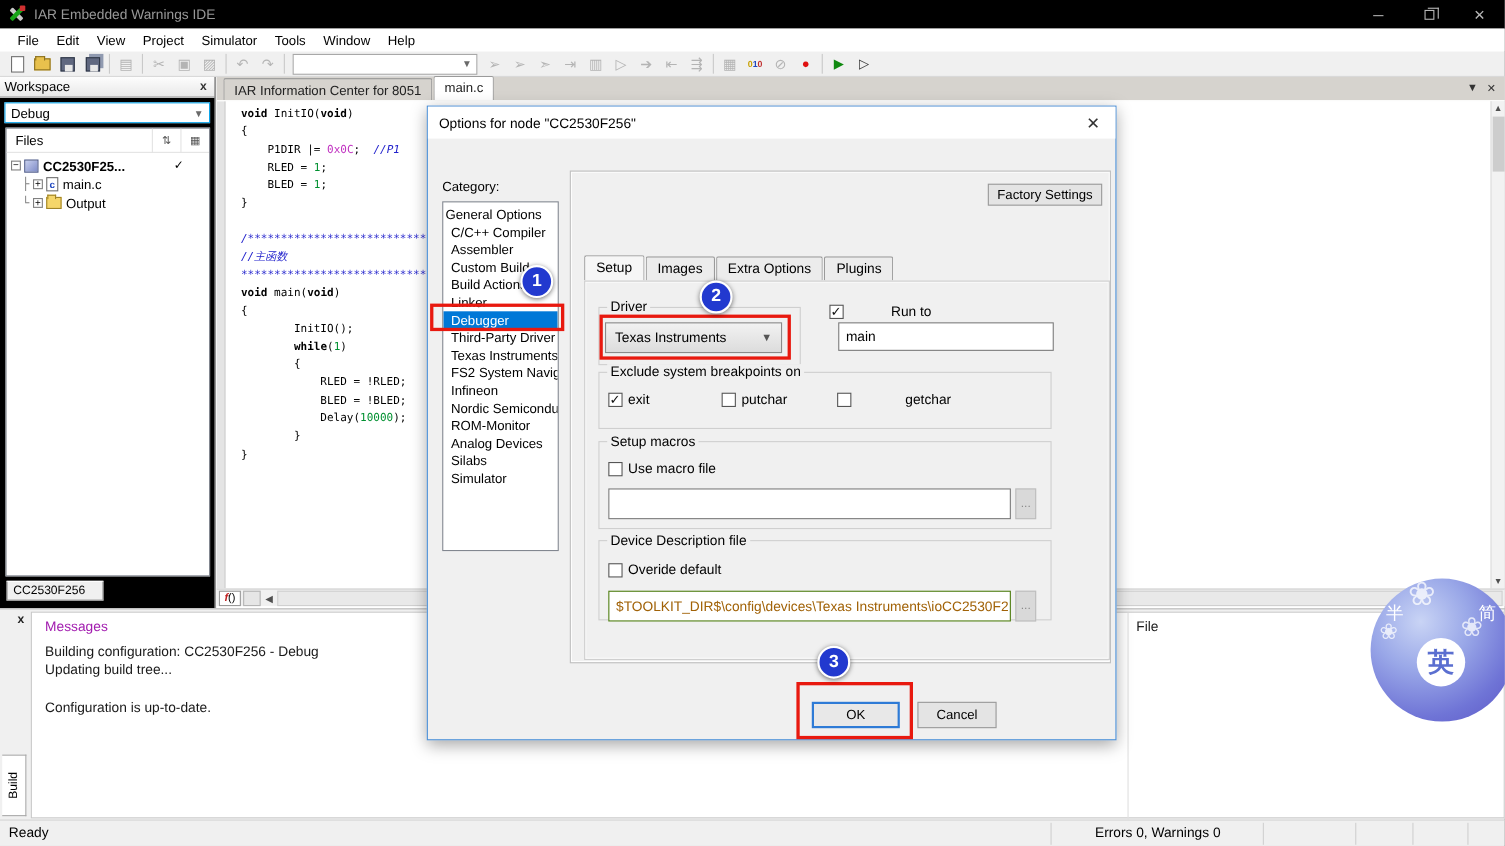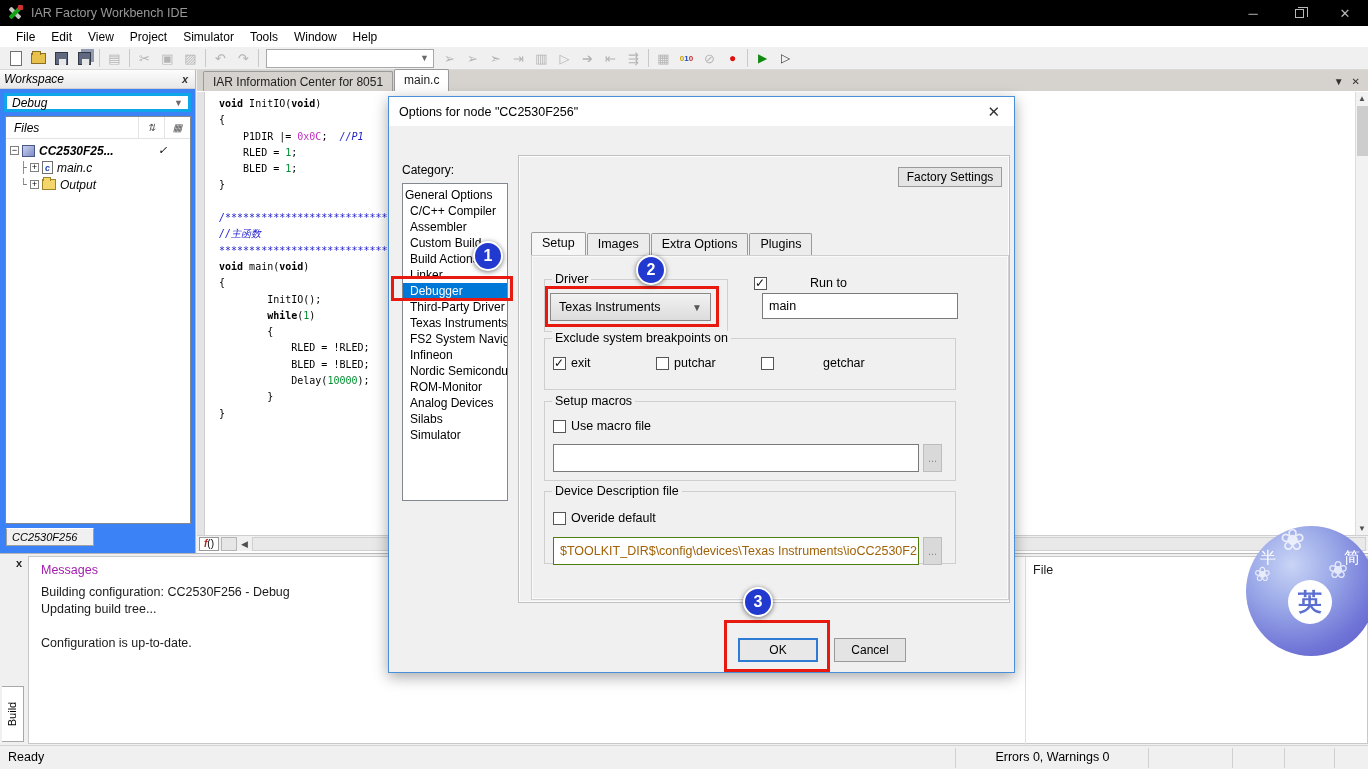--- a/index.html
+++ b/index.html
@@ -34,25 +34,25 @@
   .ic-floppy { width:13px; height:13px; background:#606880; border:1px solid #303848; position:relative; }
   .ic-floppy:before { content:""; position:absolute; left:3px; top:6px; width:7px; height:6px; background:#e8e8e8; }
   .ic-floppy2 { box-shadow:3px -3px 0 #909ab0; }
   .ic-make { font-size:8px; font-weight:bold; letter-spacing:0; }
   .ic-make .y{color:#c8a000;} .ic-make .b{color:#2048c0;} .ic-make .r{color:#c03030;}
   .ic-bp { color:#e01010; font-size:12px; }
   .ic-dbg { color:#108a10; font-size:12px; }
   .ic-dbg2 { color:#3a3a3a; font-size:12px; }
 
   
-  .workspace { position:absolute; left:0; top:70px; width:196px; height:483px; background:#3b82f6; border-right:1px solid #b8b8b8;font-style:italic; }
+  .workspace { position:absolute; left:0; top:70px; width:196px; height:483px; background:#000000; border-right:1px solid #b8b8b8; }
   .ws-titlebar { height:19px; background:linear-gradient(#fdfdfd,#e8e8e8); border-bottom:1px solid #d0d0d0; display:flex; align-items:center; padding:0 4px; }
   .ws-title { flex:1; font-size:12px; }
   .ws-close { font-size:11px; font-weight:bold; color:#333; padding:0 3px; }
-  .ws-combo { margin:4px; height:19px; background:#fff; border:3px solid #0ea5e9; display:flex; align-items:center; padding:0 5px; position:relative; }
+  .ws-combo { margin:4px; height:19px; background:#fff; border:1px solid #0ea5e9; display:flex; align-items:center; padding:0 5px; position:relative; }
   .ws-combo .arr { position:absolute; right:5px; color:#6a6a6a; font-size:9px; }
   .files-box { position:absolute; left:5px; top:46px; width:186px; height:408px; background:#fff; border:1px solid #828790; }
   .files-head { height:22px; border-bottom:1px solid #e3e3e3; display:flex; align-items:center; }
   .files-head .fh-label { flex:1; padding-left:8px; }
   .fh-cell { width:26px; height:22px; border-left:1px solid #e3e3e3; display:flex; align-items:center; justify-content:center; color:#555; font-size:10px; }
   .tree { padding-top:3px; position:relative; }
   .tree-row { height:17px; display:flex; align-items:center; position:relative; font-size:12px; }
   .tree-row .check { position:absolute; left:152px; font-size:11px; }
   .expander { width:9px; height:9px; border:1px solid #808080; background:#fff; display:inline-flex; align-items:center; justify-content:center; font-size:9px; line-height:7px; margin-right:3px; }
   .tree-line { color:#808080; font-family:"DejaVu Sans Mono",monospace; font-size:11px; width:10px; display:inline-block; }
@@ -147,21 +147,21 @@
 <body>
 
 <div id="root">
 
   <div class="titlebar">
     <div class="app-icon">
         <div class="b2"></div>
         <div class="b1"></div>
         <div class="dot"></div>
       </div>
-    <div class="title-text">IAR Factory Workbench IDE</div>
+    <div class="title-text">IAR Embedded Warnings IDE</div>
     <div class="win-controls">
       <div class="win-btn">─</div>
       <div class="win-btn">
           <span class="restore"></span>
         </div>
       <div class="win-btn">✕</div>
     </div>
   </div>
 
   <div class="menubar" id="menubar">

